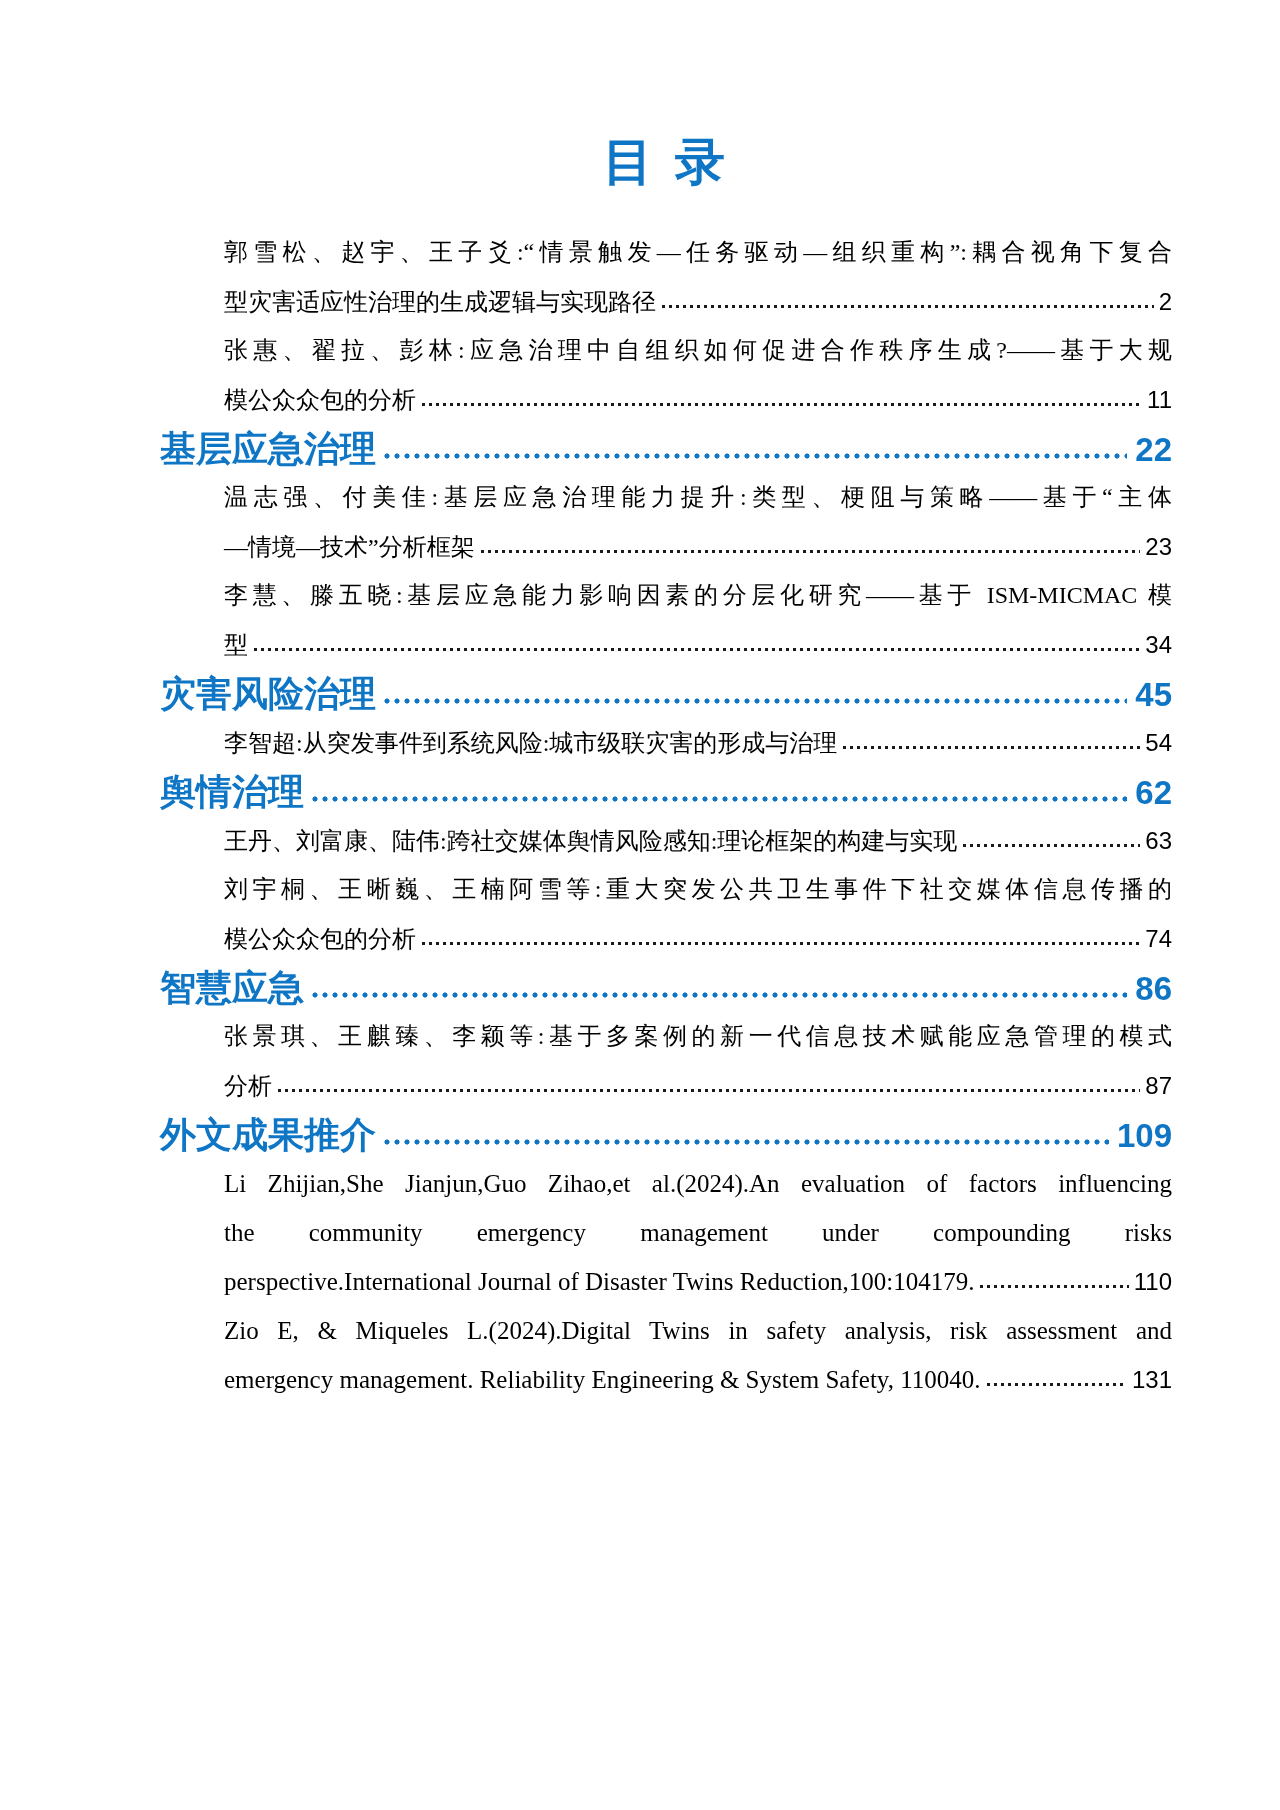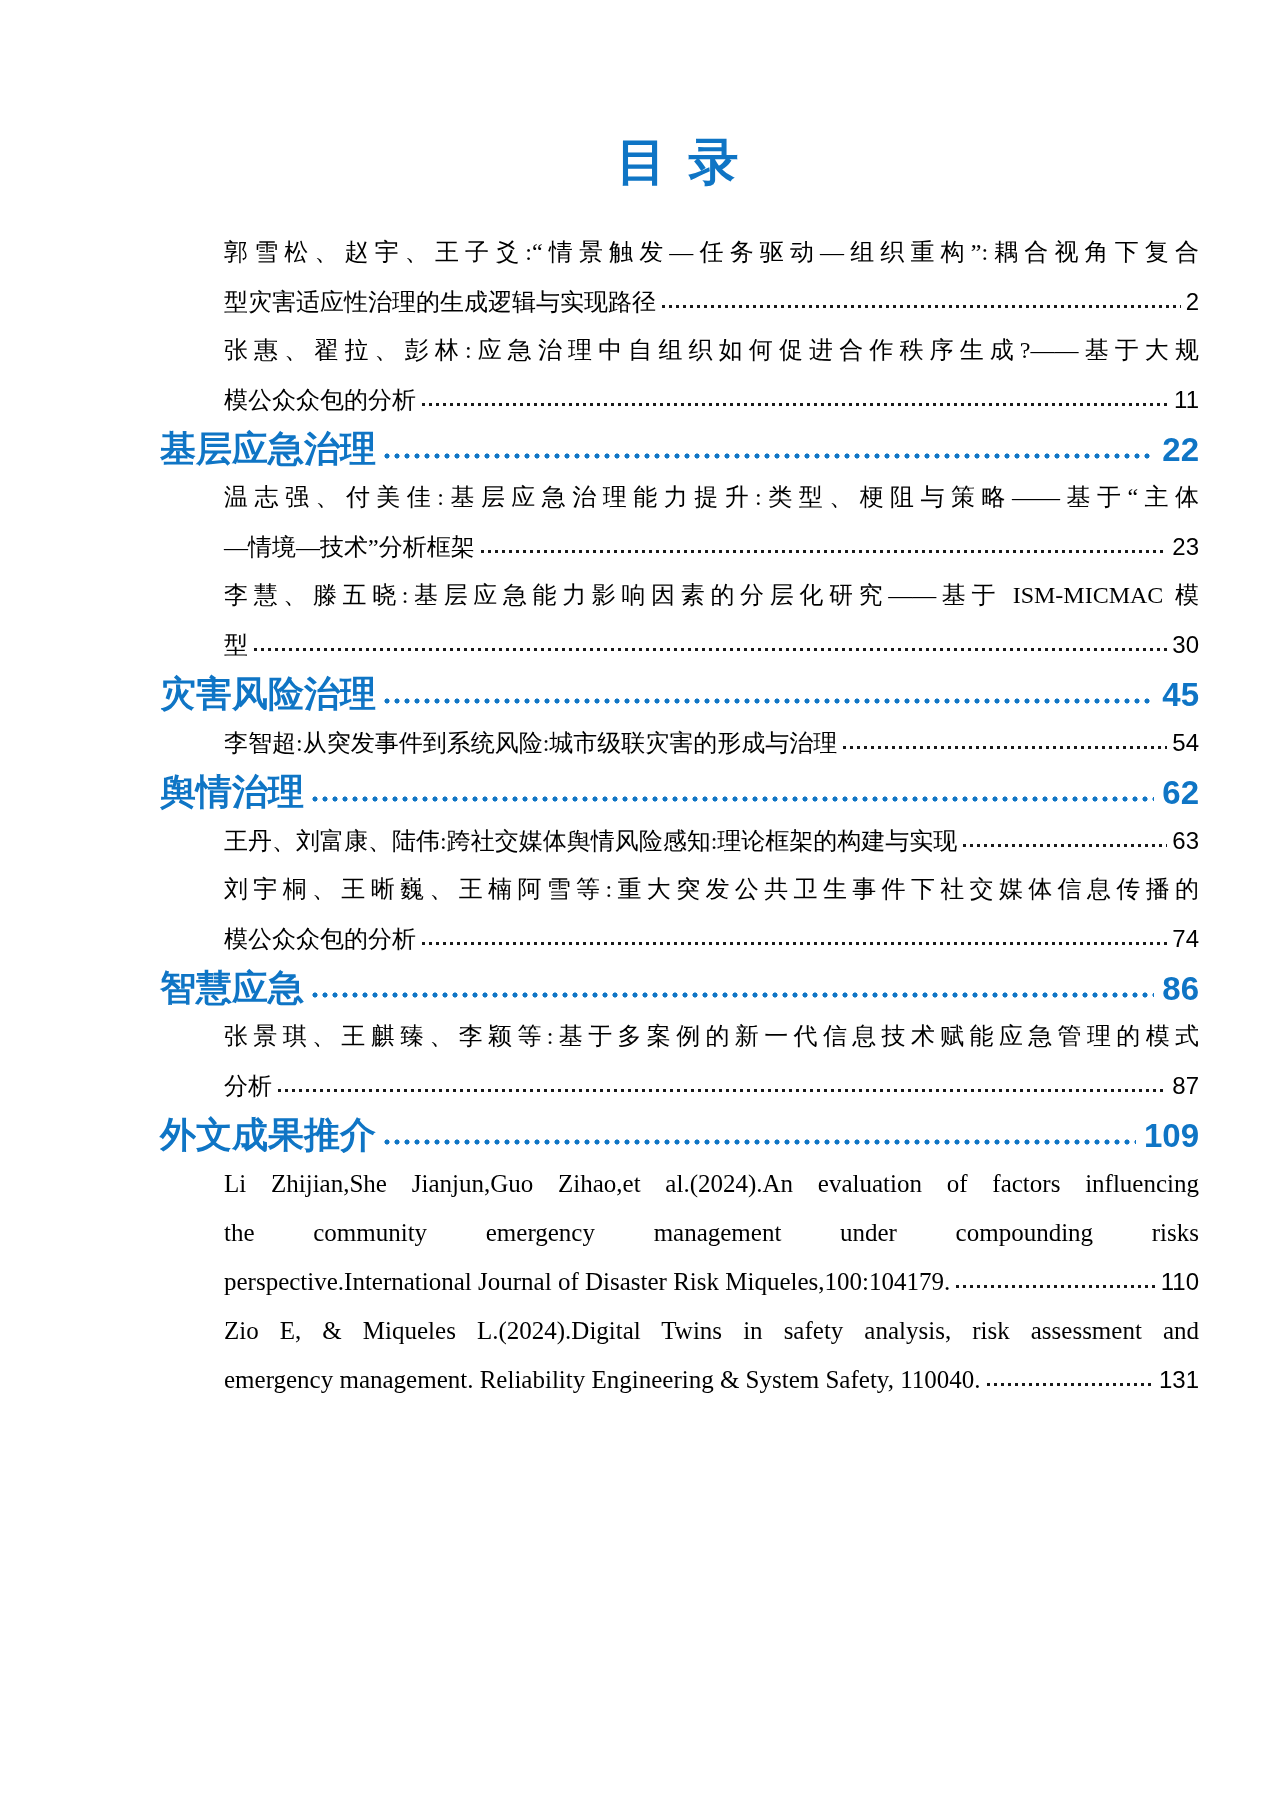--- a/index.html
+++ b/index.html
@@ -1,21 +1,21 @@
 <!DOCTYPE html>
 <html style="--accent: #0F75C5; --dot: #1a1a1a;"><head>
 <meta charset="utf-8">
 <style>
   html,body{margin:0;padding:0;background:#ffffff;}
   body{
     width:1280px;height:1810px;
     font-family:"Liberation Sans",sans-serif;
     color:#000;overflow:hidden;
   }
-  .page{padding:134px 81px 0 160px;}
+  .page{padding:134px 108px 0 160px;}
   .title{
     margin:0 0 38px 0;
     font-size:50px;line-height:56px;font-weight:bold;
     color:var(--accent);text-align:center;
     font-family:"Liberation Sans",sans-serif;
     letter-spacing:4px;
   }
   
   .row.heading{
     display:flex;align-items:baseline;
@@ -89,21 +89,21 @@
           <span class="e-text">—情境—技术”分析框架</span>
           <span class="leader e-leader"></span>
           <span class="e-page">23</span>
         </div>
       </div>
       <div class="entry zh">
         <div class="line fill">李慧、滕五晓:基层应急能力影响因素的分层化研究——基于 ISM-MICMAC 模</div>
         <div class="line lastline">
           <span class="e-text">型</span>
           <span class="leader e-leader"></span>
-          <span class="e-page">30</span>
+          <span class="e-page">34</span>
         </div>
       </div>
       <div class="row heading">
         <span class="h-text">灾害风险治理</span>
         <span class="leader h-leader"></span>
         <span class="h-page">45</span>
       </div>
       <div class="entry zh">
         <div class="line lastline">
           <span class="e-text">李智超:从突发事件到系统风险:城市级联灾害的形成与治理</span>
@@ -146,21 +146,21 @@
       </div>
       <div class="row heading">
         <span class="h-text">外文成果推介</span>
         <span class="leader h-leader"></span>
         <span class="h-page">109</span>
       </div>
       <div class="entry en">
         <div class="line fill">Li Zhijian,She Jianjun,Guo Zihao,et al.(2024).An evaluation of factors influencing</div>
         <div class="line fill">the community emergency management under compounding risks</div>
         <div class="line lastline">
-          <span class="e-text">perspective.International Journal of Disaster Risk Miqueles,100:104179.</span>
+          <span class="e-text">perspective.International Journal of Disaster Twins Reduction,100:104179.</span>
           <span class="leader e-leader"></span>
           <span class="e-page">110</span>
         </div>
       </div>
       <div class="entry en">
         <div class="line fill">Zio E, &amp; Miqueles L.(2024).Digital Twins in safety analysis, risk assessment and</div>
         <div class="line lastline">
           <span class="e-text">emergency management. Reliability Engineering &amp; System Safety, 110040.</span>
           <span class="leader e-leader"></span>
           <span class="e-page">131</span>

